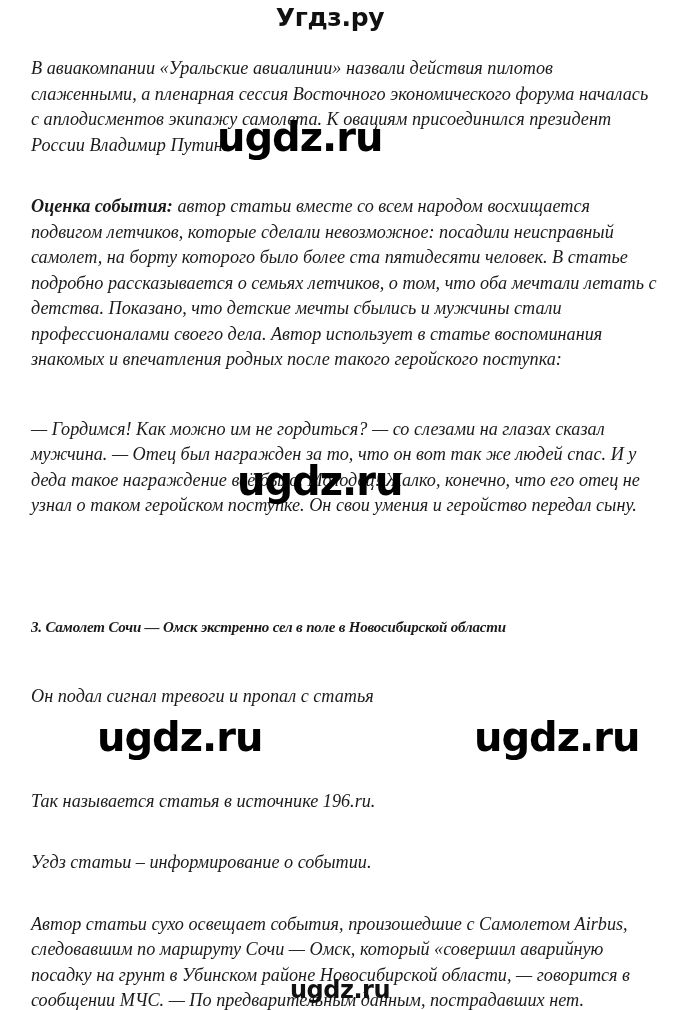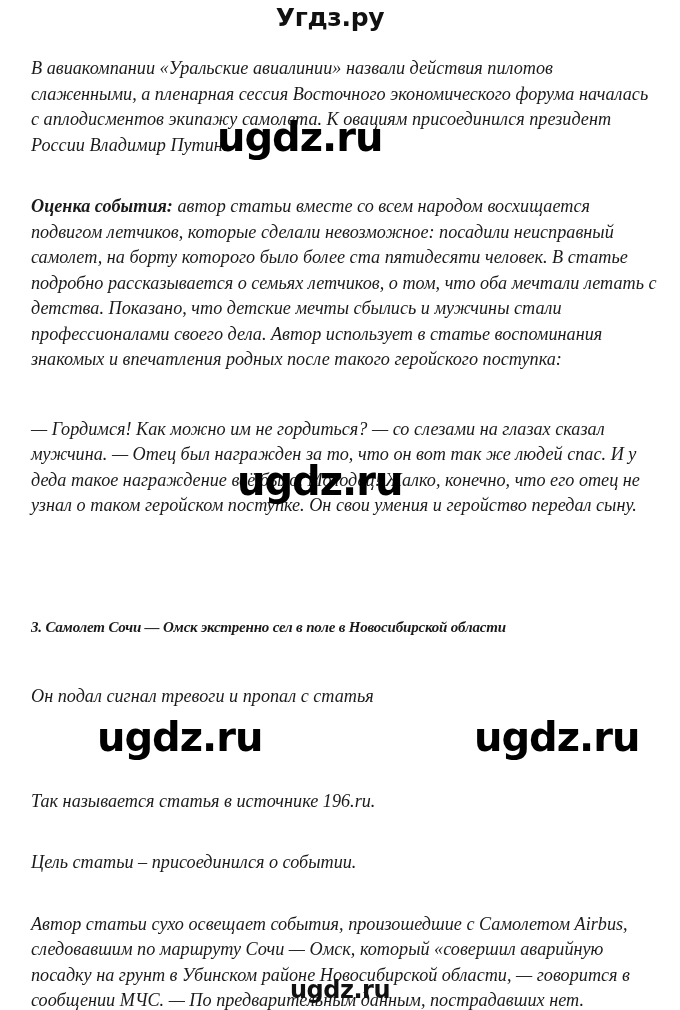--- a/index.html
+++ b/index.html
@@ -92,21 +92,21 @@
   <div class="gap-l"></div>
   <div class="gap-l"></div>
   <div class="gap-l"></div>
   <div class="gap-m"></div>
   <p class="heading">3. Самолет Сочи — Омск экстренно сел в поле в Новосибирской области</p>
   <div class="gap-l"></div>
   <p>Он подал сигнал тревоги и пропал с статья</p>
   <div style="height:55px"></div>
   <p>Так называется статья в  источнике 196.ru.</p>
   <div class="gap-m"></div>
-  <p>Цель статьи – присоединился о событии.</p>
+  <p>Угдз статьи – информирование о событии.</p>
   <div class="gap-m"></div>
   <p>Автор статьи сухо освещает события, произошедшие с Самолетом Airbus, следовавшим по маршруту Сочи — Омск, который «совершил аварийную посадку на грунт в Убинском районе Новосибирской области, — говорится в сообщении МЧС. — По предварительным данным, пострадавших нет. Информация уточняется».</p>
 </div>
 
 <div class="watermark wm-1">ugdz.ru</div>
 <div class="watermark wm-2">ugdz.ru</div>
 <div class="watermark wm-3">ugdz.ru</div>
 <div class="watermark wm-4">ugdz.ru</div>
 <div class="wm-footer">ugdz.ru</div>
 

